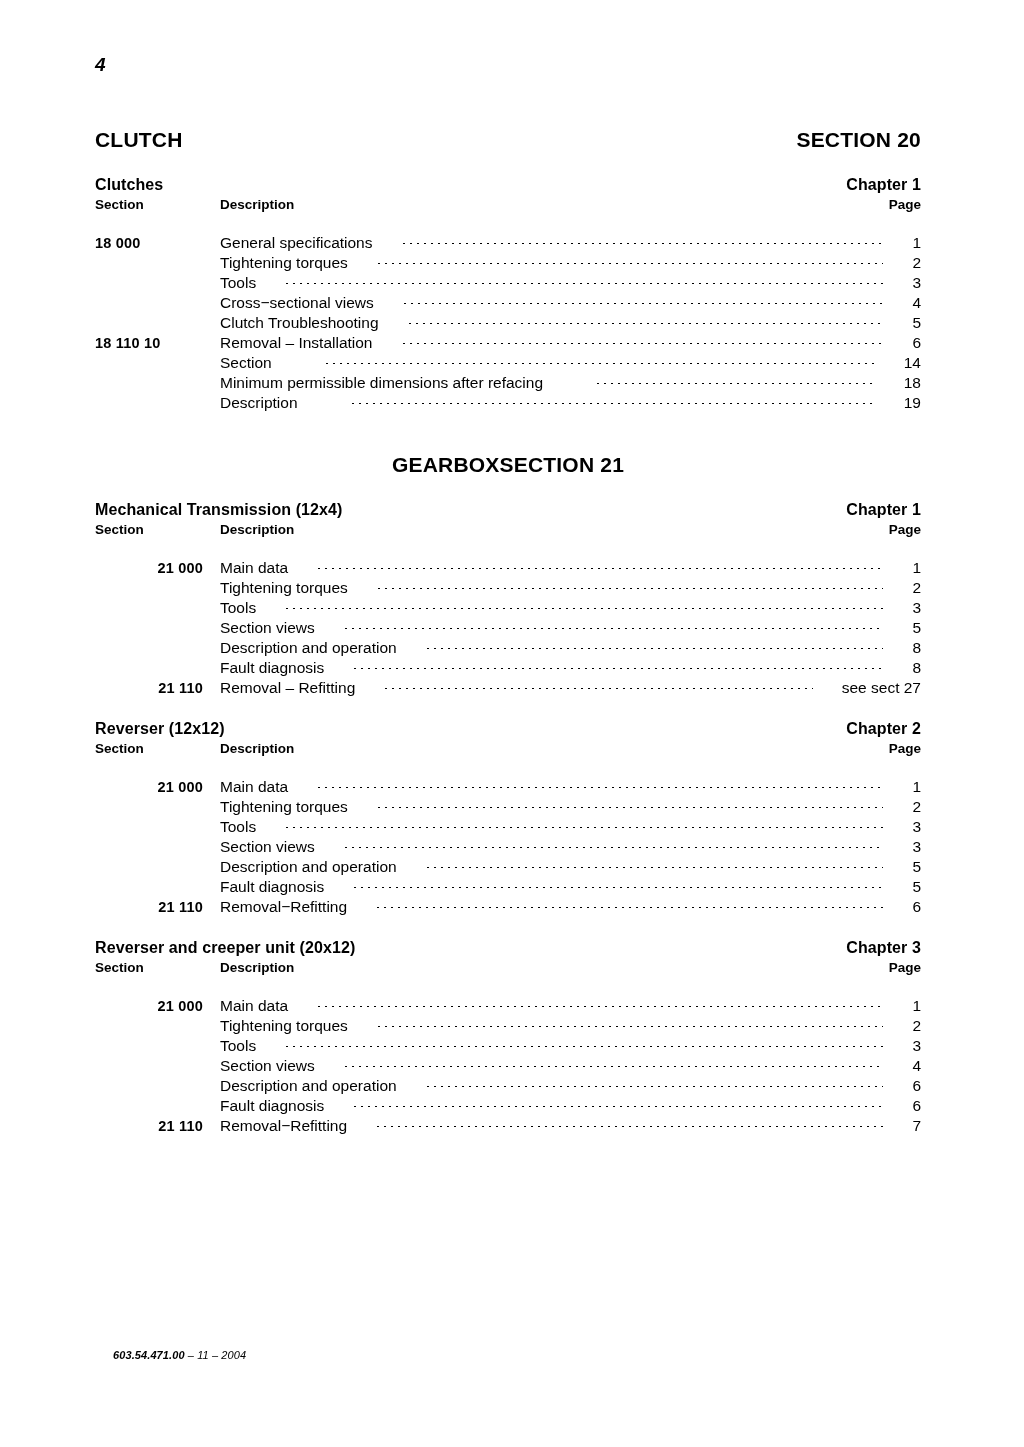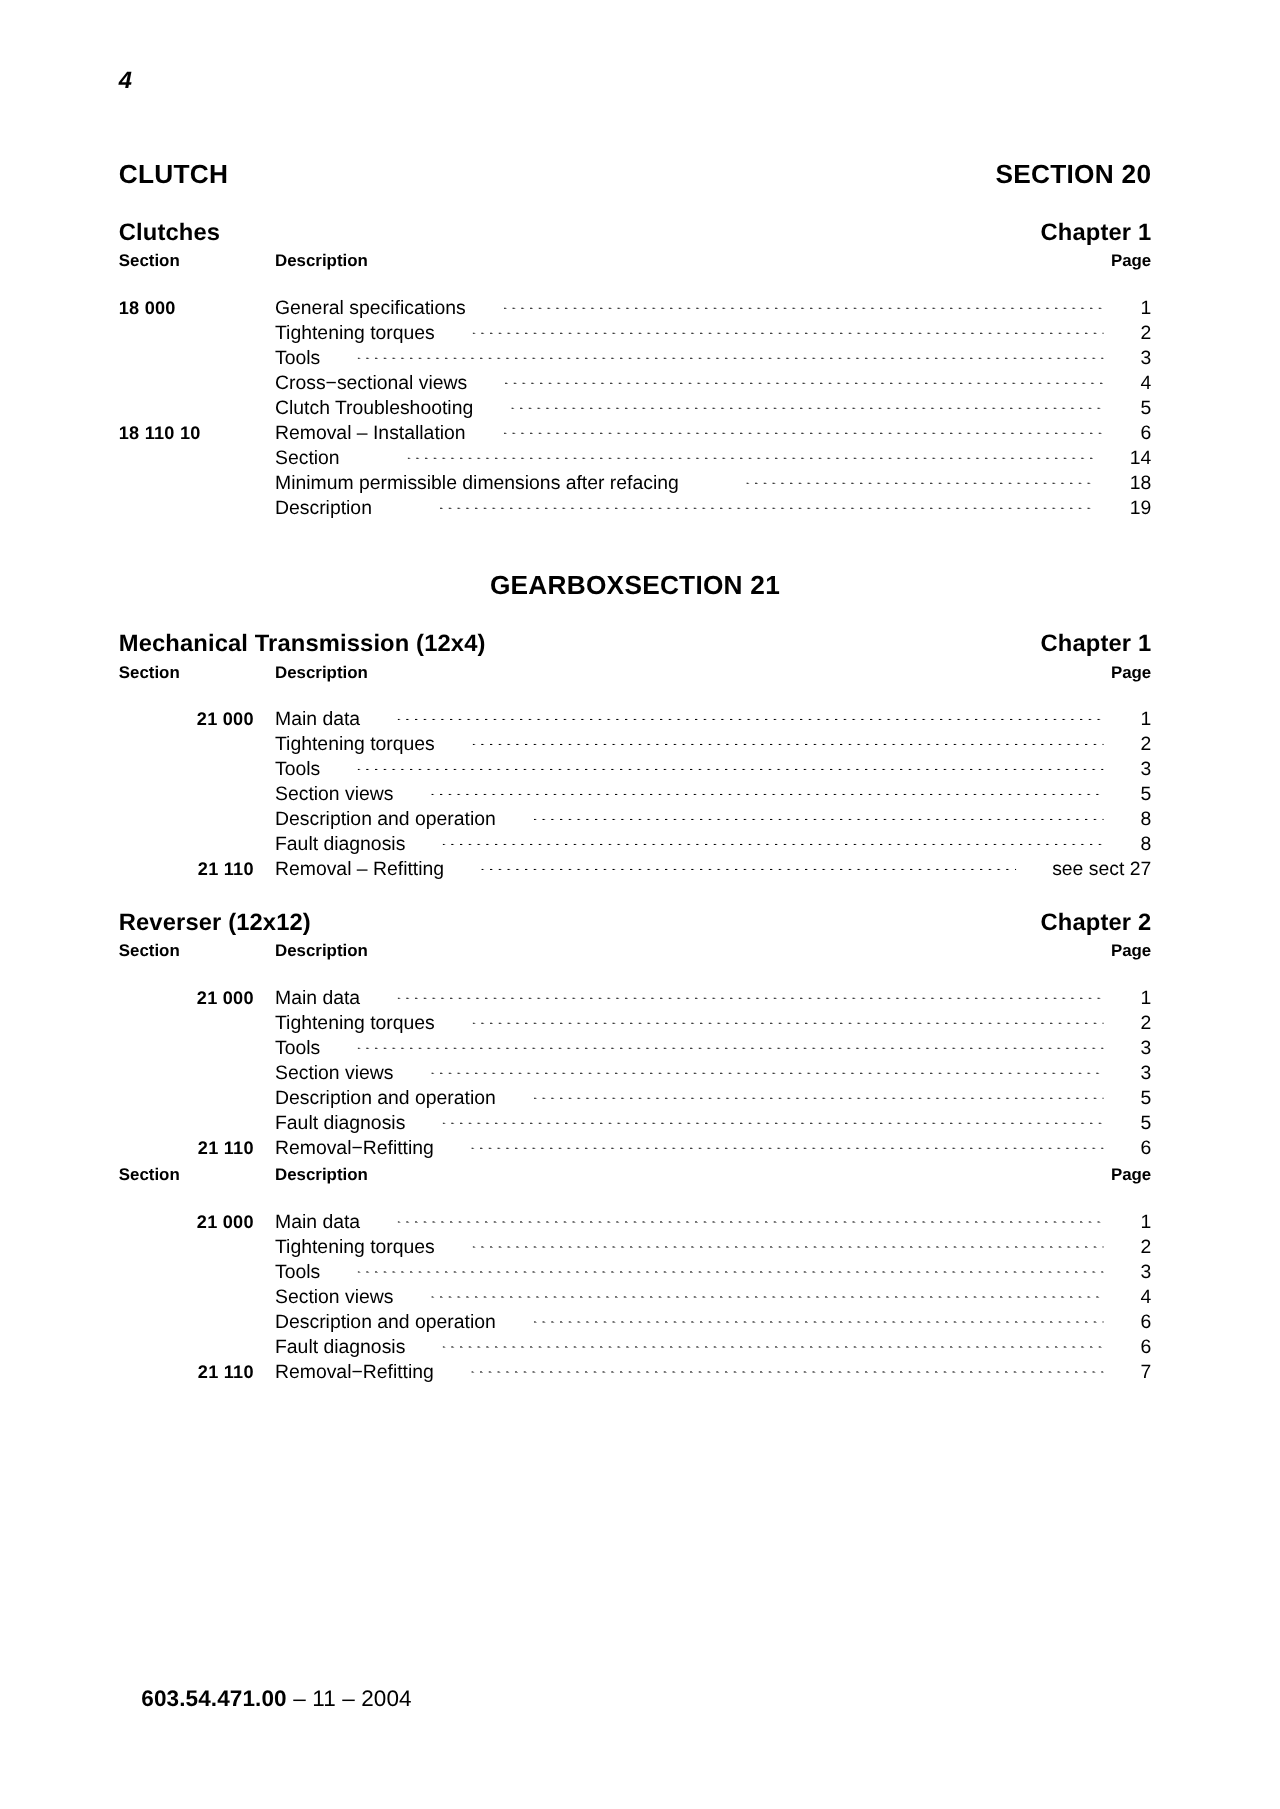--- a/index.html
+++ b/index.html
@@ -51,21 +51,21 @@
     font-weight: bold;
     letter-spacing: 0.2px;
   }
   .group-1 { margin-top: 0; }
   .group-2 { margin-top: 40px; justify-content: center; }
 
   .chapter-head {
     display: flex;
     justify-content: space-between;
     align-items: flex-start;
-    font-size: 19px;
+    font-size: 16px;
     font-weight: bold;
     margin-top: 24px;
     letter-spacing: 0.1px;
   }
   .chapter-head.tight { margin-top: 22px; }
 
   .col-head {
     display: block;
     position: relative;
     font-size: 13.5px;
@@ -146,21 +146,22 @@
     padding-left: 5px;
     text-align: right;
     font-size: 15.5px;
   }
 
   
   .footer {
     position: absolute;
     left: 113px;
     top: 1349px;
-    font-size: 18px;
+    font-size: 11px;
+    font-style: italic;
     letter-spacing: 0.1px;
   }
   .footer .code { font-weight: bold; }
   .footer .tail { font-weight: normal; }
 </style>
 </head>
 <body>
 
 <div class="page">
 
@@ -397,20 +398,24 @@
       <div class="entry">
         <span class="sec">21 110</span>
         <span class="row">
           <span class="desc">Removal−Refitting</span>
           <span class="leader"></span>
           <span class="pg">6</span>
         </span>
       </div>
     </div>
 
+    <div class="chapter-head tight">
+      <span>Reverser and creeper unit (20x12)</span>
+      <span>Chapter 3</span>
+    </div>
 
     <div class="col-head">
       <span class="ch-section">Section</span>
       <span class="ch-desc">Description</span>
       <span class="ch-page">Page</span>
     </div>
 
     <div class="entries sec-right">
       <div class="entry">
         <span class="sec">21 000</span>

